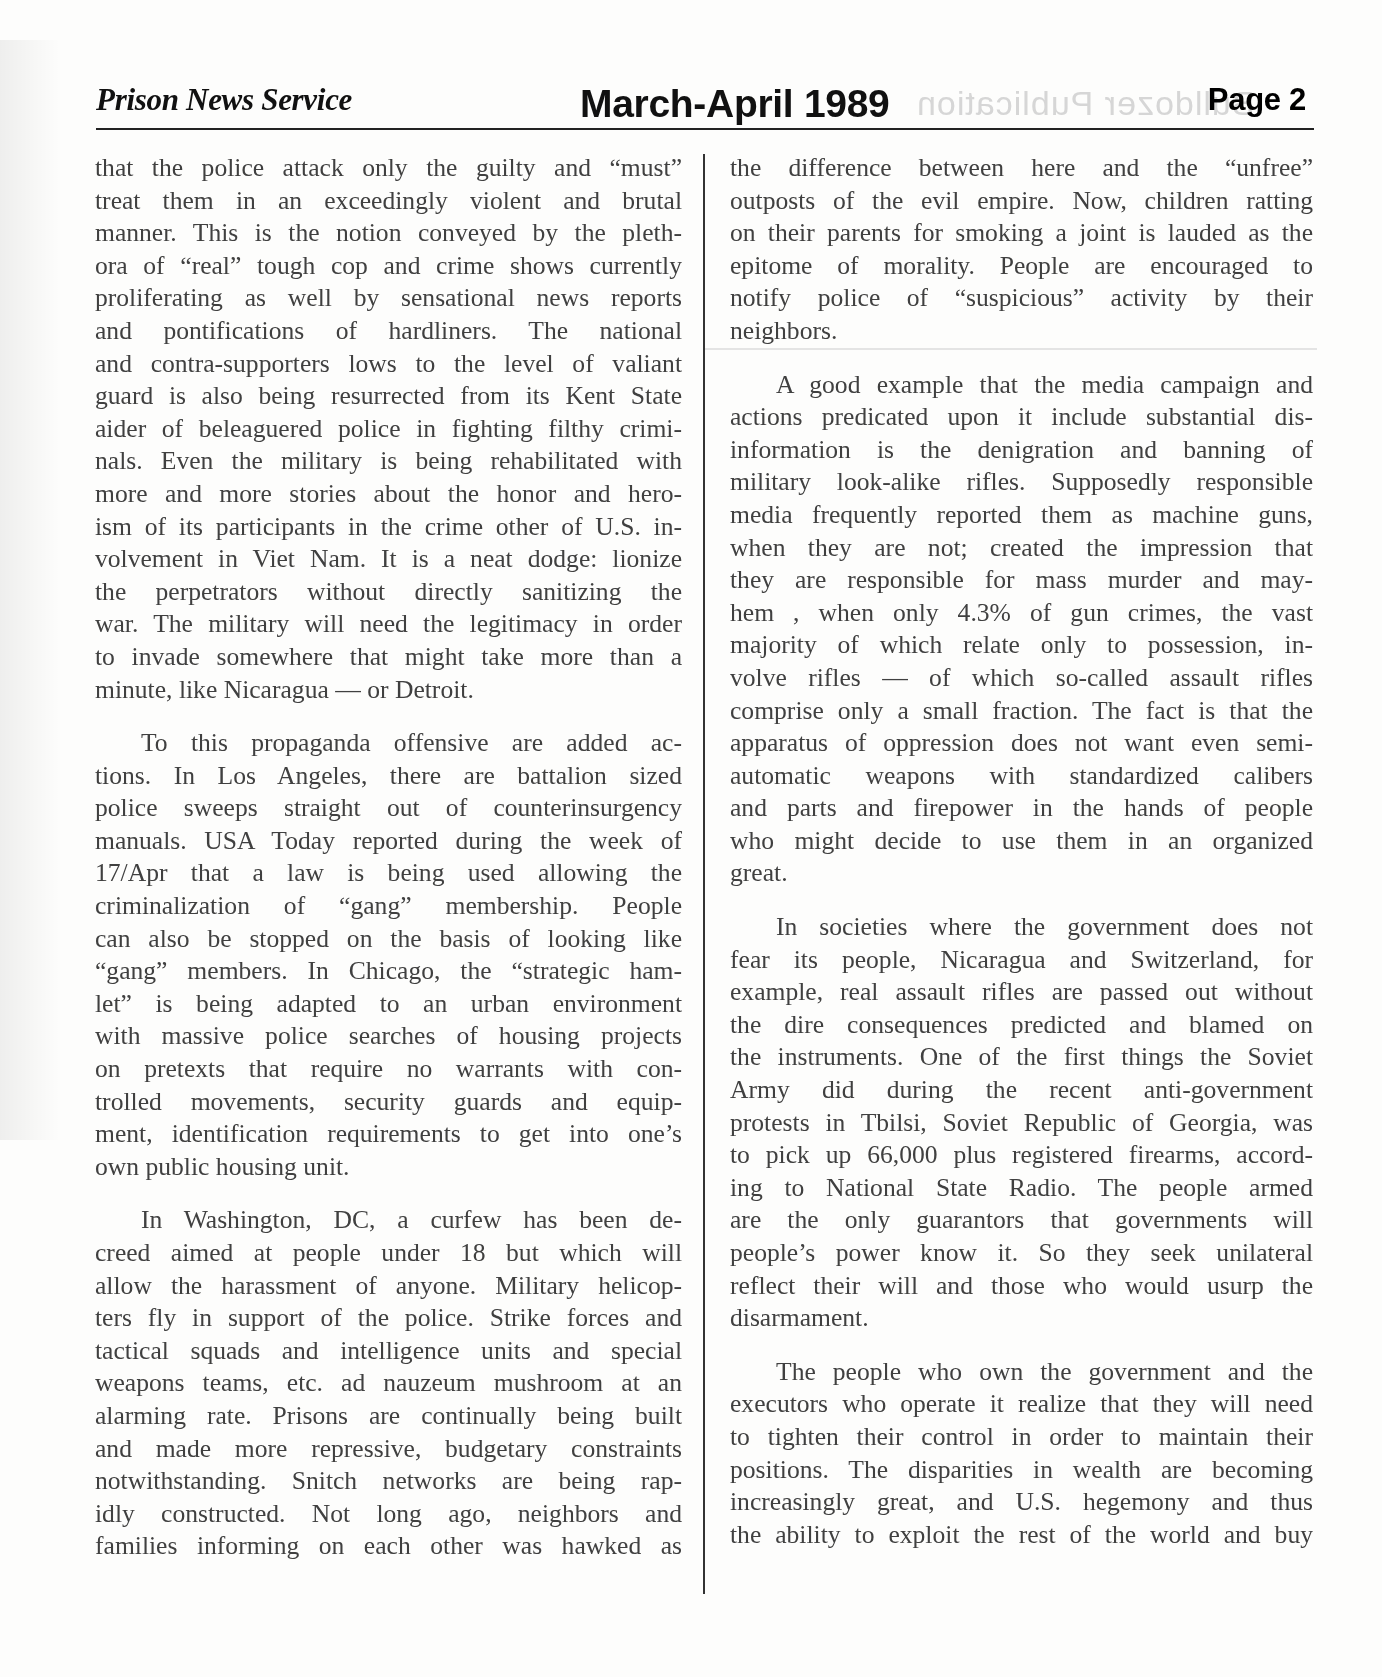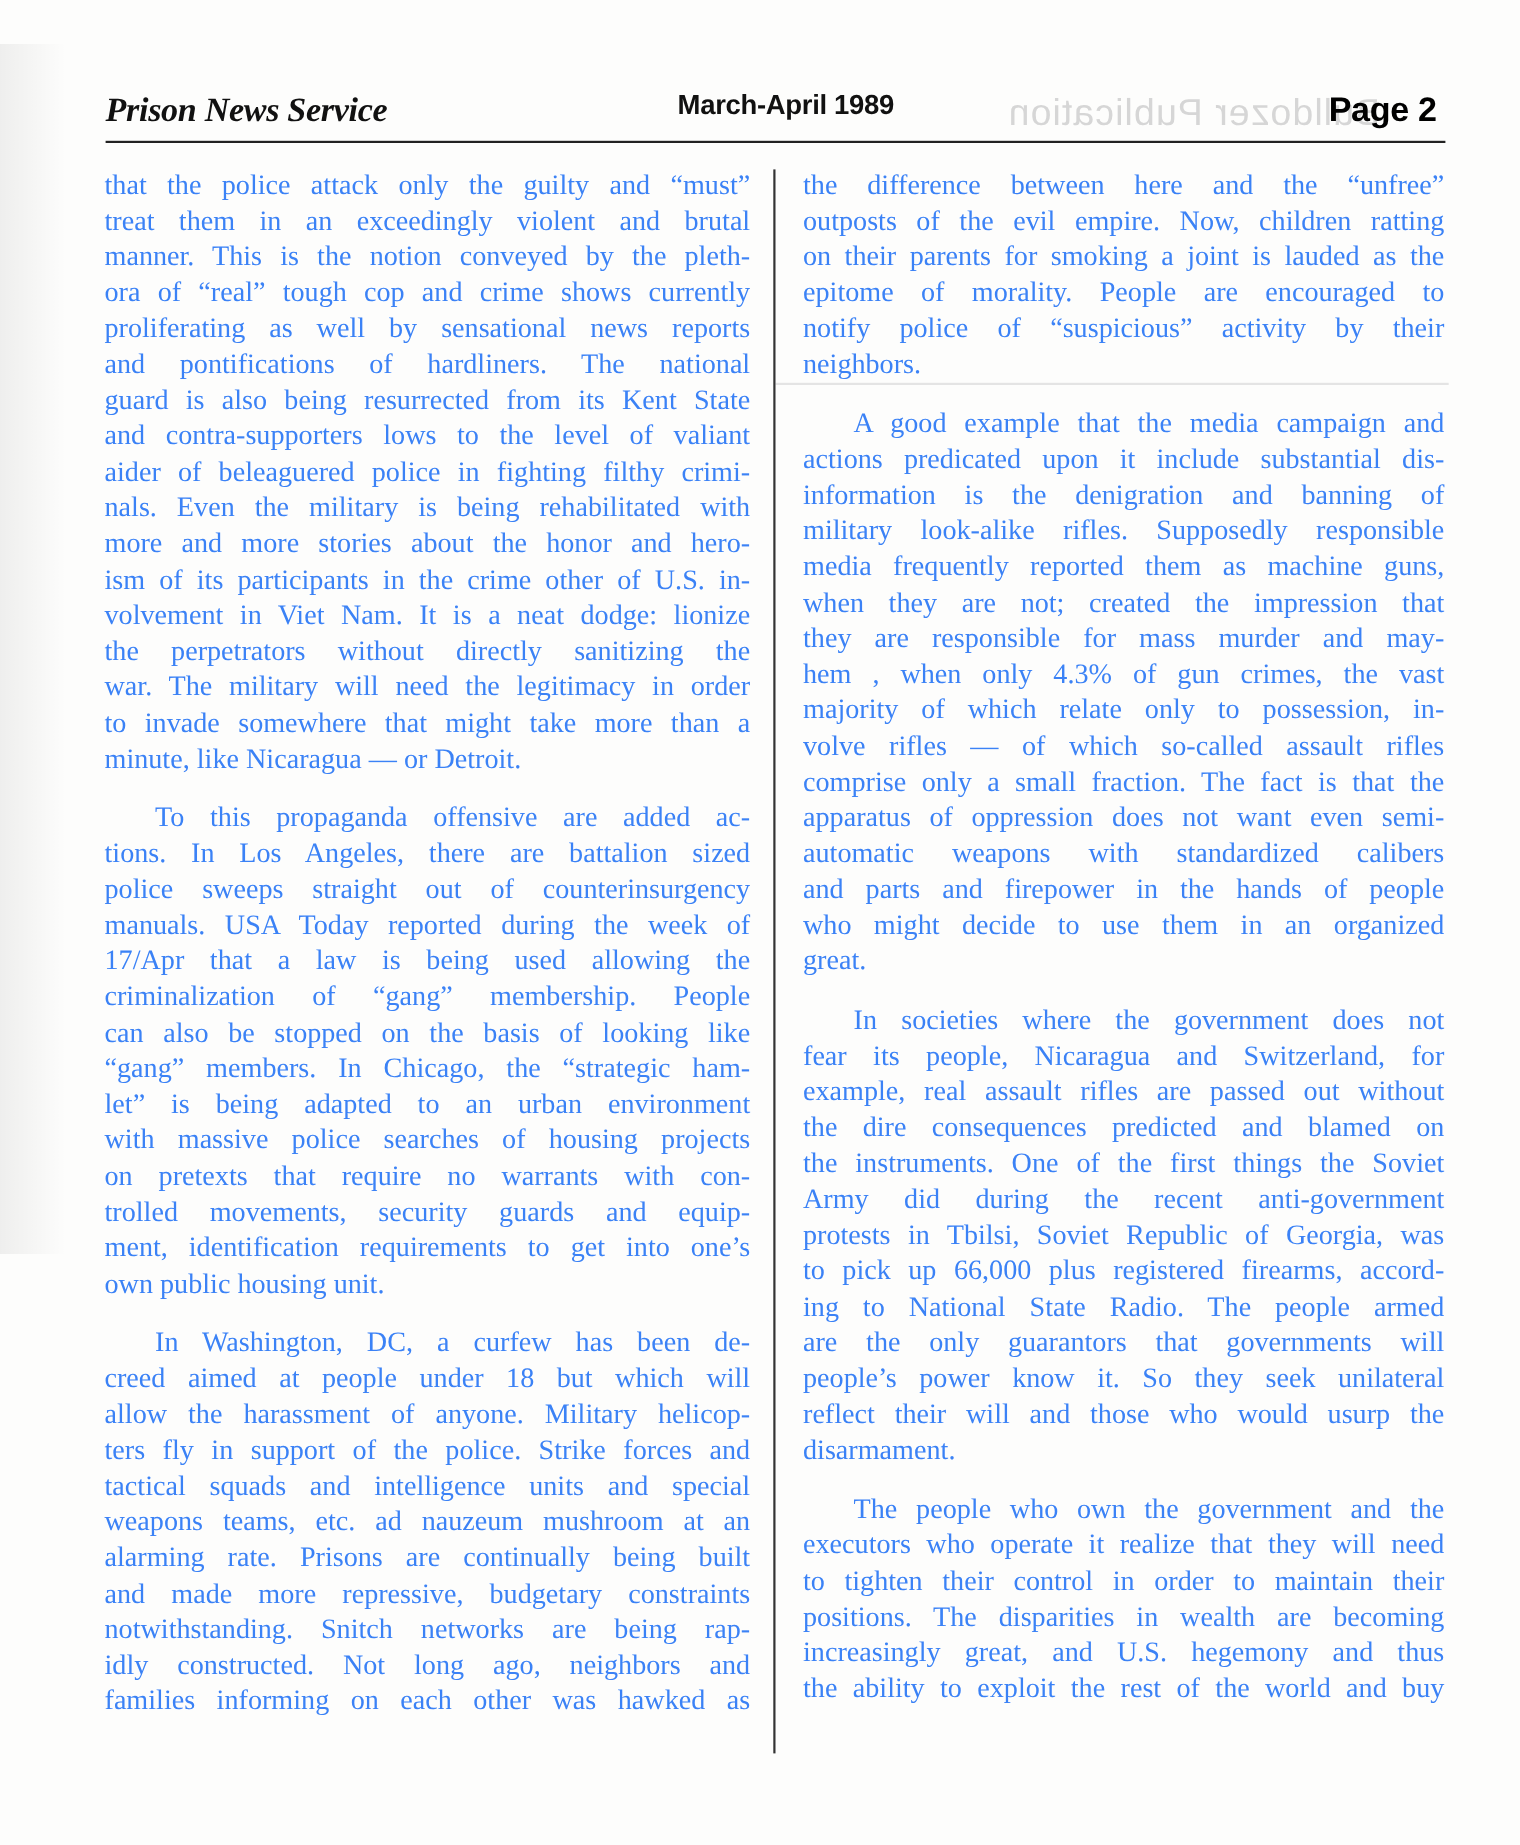--- a/index.html
+++ b/index.html
@@ -32,24 +32,24 @@
     left: 0; top: 0;
     font-family: Liberation Serif, serif;
     font-weight: bold;
     font-style: italic;
     font-size: 31px;
     color: #111;
     letter-spacing: -0.3px;
   }
   .header .date {
     position: absolute;
-    left: 520px; top: 0;
+    left: 484px; top: 0;
     font-family: "Liberation Sans", sans-serif;
     font-weight: bold;
-    font-size: 25px;
+    font-size: 39px;
     color: #111;
     letter-spacing: -0.3px;
   }
   .header .page {
     position: absolute;
     right: 8px; top: 0;
     font-family: "Liberation Sans", sans-serif;
     font-weight: bold;
     font-size: 31px;
     color: #000000;
@@ -71,21 +71,21 @@
     top: 128px;
     width: 1218px;
     height: 2px;
     background: #222;
   }
   .col {
     position: absolute;
     top: 152px;
     font-family: "Liberation Serif", serif;
     font-size: 25.6px;
-    color: #3b82f6;
+    color: #404040;
   }
   .col-left { left: 95px; width: 587px; }
   .col-right { left: 730px; width: 583px; }
   .line {
     display: block;
     height: 32.6px;
     line-height: 32.6px;
     text-align: justify;
     text-align-last: justify;
     white-space: nowrap;
@@ -130,22 +130,22 @@
 <div class="divider"></div>
 
 <div class="col col-left">
     <div class="paragraph">
       <span class="line">that the police attack only the guilty and “must”</span>
       <span class="line">treat them in an exceedingly violent and brutal</span>
       <span class="line">manner. This is the notion conveyed by the pleth-</span>
       <span class="line">ora of “real” tough cop and crime shows currently</span>
       <span class="line">proliferating as well by sensational news reports</span>
       <span class="line">and pontifications of hardliners. The national</span>
+      <span class="line">and contra-supporters lows to the level of valiant</span>
       <span class="line">guard is also being resurrected from its Kent State</span>
-      <span class="line">and contra-supporters lows to the level of valiant</span>
       <span class="line">aider of beleaguered police in fighting filthy crimi-</span>
       <span class="line">nals. Even the military is being rehabilitated with</span>
       <span class="line">more and more stories about the honor and hero-</span>
       <span class="line">ism of its participants in the crime other of U.S. in-</span>
       <span class="line">volvement in Viet Nam. It is a neat dodge: lionize</span>
       <span class="line">the perpetrators without directly sanitizing the</span>
       <span class="line">war. The military will need the legitimacy in order</span>
       <span class="line">to invade somewhere that might take more than a</span>
       <span class="line last">minute, like Nicaragua — or Detroit.</span>
     </div>

